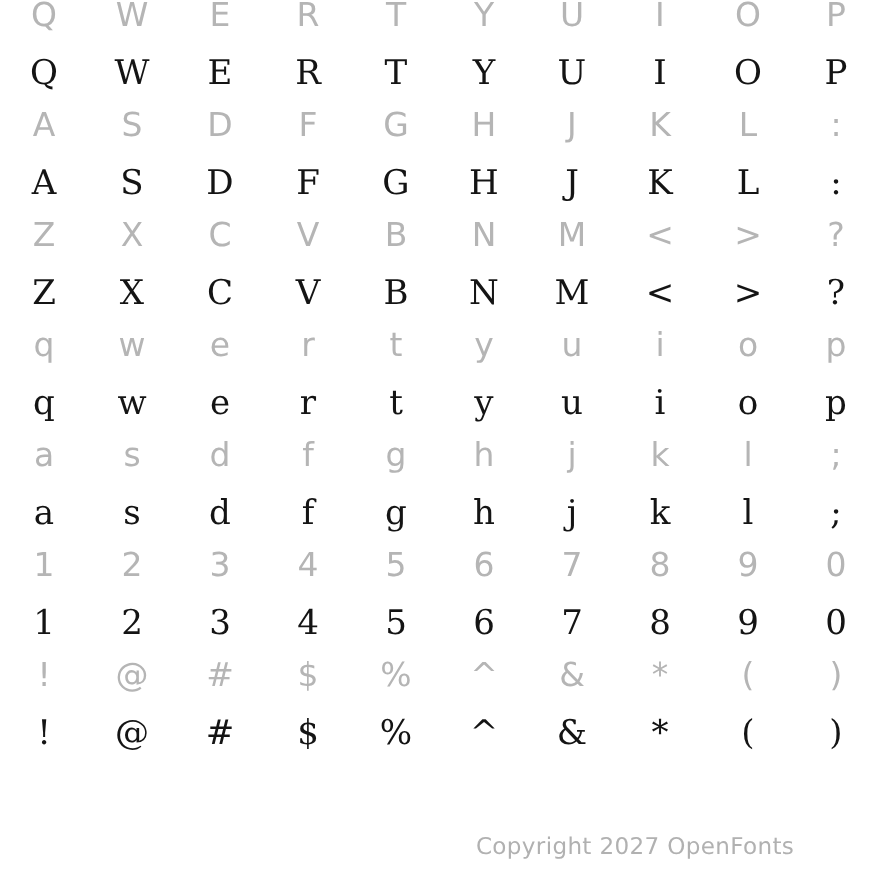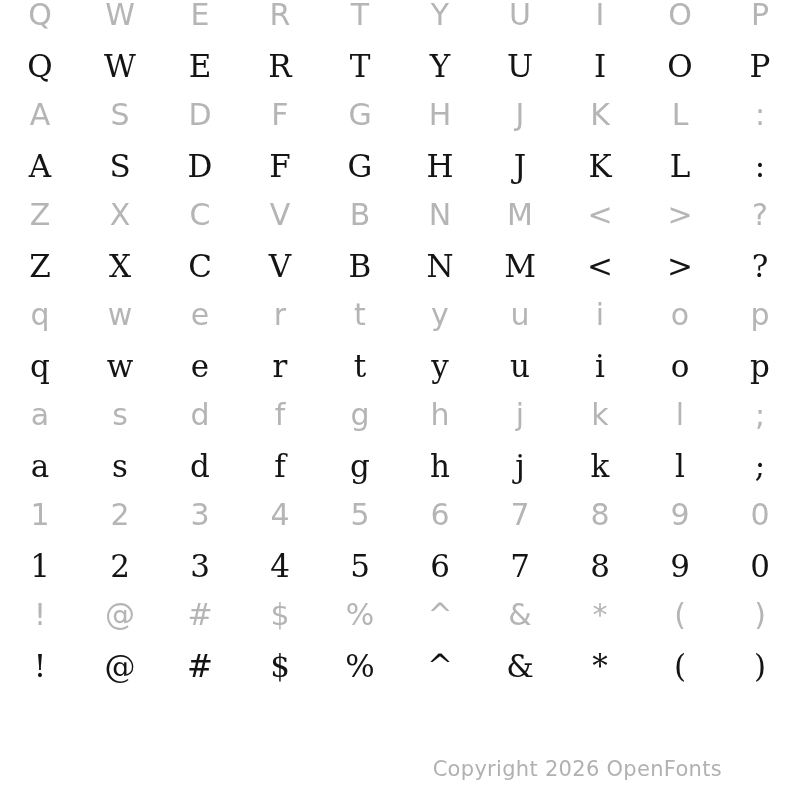--- a/index.html
+++ b/index.html
@@ -238,13 +238,13 @@
         <div class="glyph-cell">%</div>
         <div class="glyph-cell">^</div>
         <div class="glyph-cell">&amp;</div>
         <div class="glyph-cell">*</div>
         <div class="glyph-cell">(</div>
         <div class="glyph-cell">)</div>
       </div>
     </div>
   </div>
 
-<div class="footer-copyright" style="color: rgb(177, 177, 177);">Copyright 2026 OpenFonts</div>
+<div class="footer-copyright" style="color: rgb(177, 177, 177);">Copyright 2027 OpenFonts</div>
 
 </body></html>

